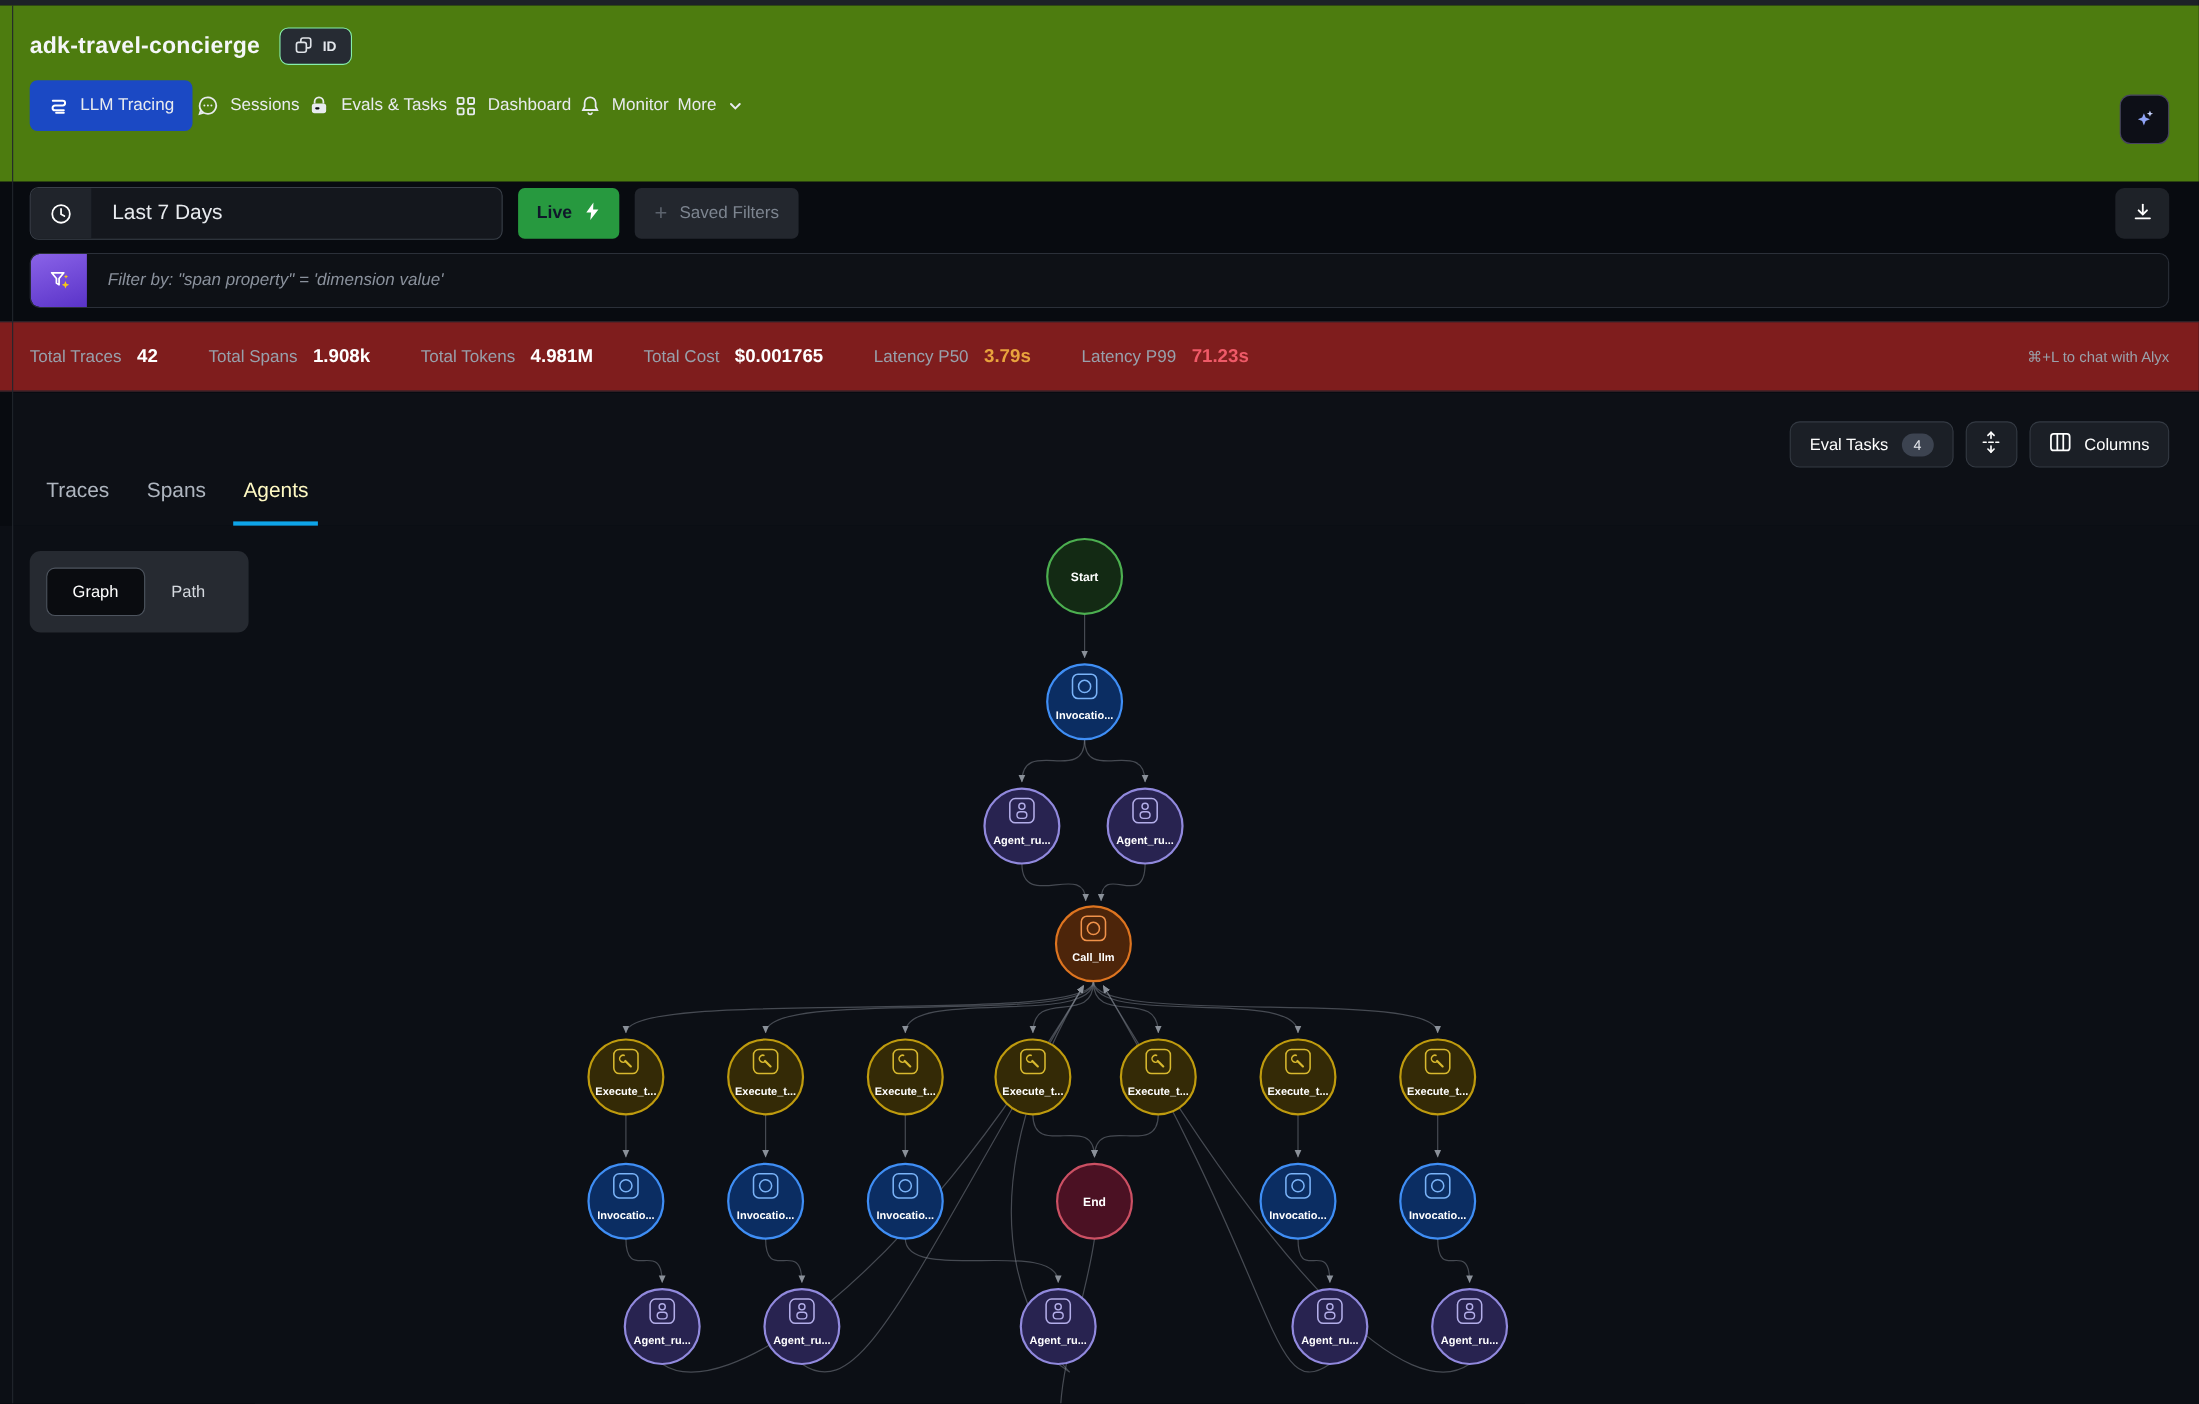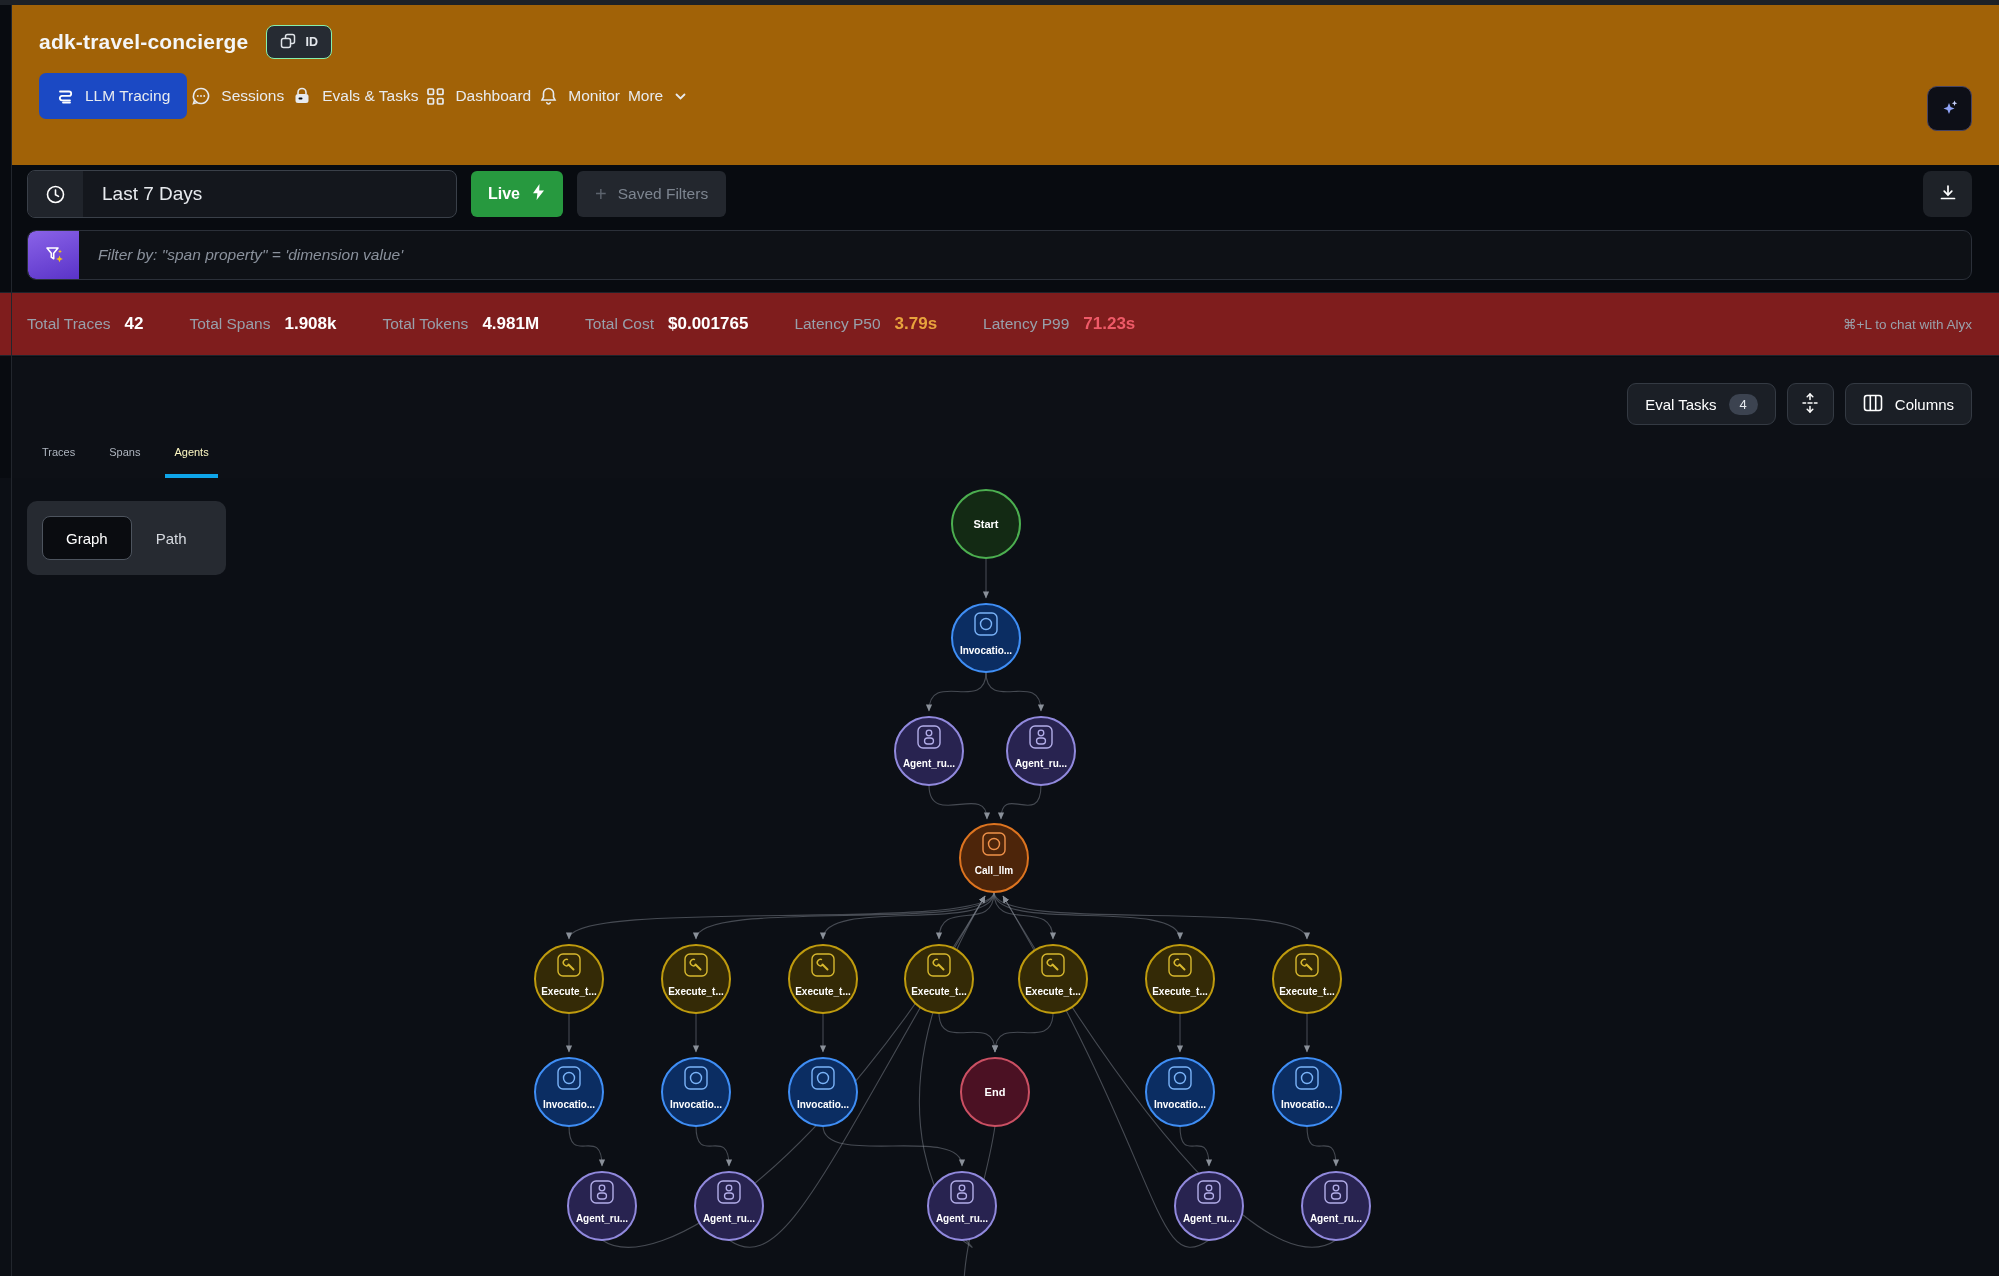--- a/index.html
+++ b/index.html
@@ -5,41 +5,41 @@
   html,body{margin:0;padding:0}
   body{
     width:1999px;height:1276px;position:relative;overflow:hidden;
     background:#080b10;color:#e6e9ee;
     font-family:"Liberation Sans", sans-serif;
   }
   .top-strip{position:absolute;top:0;left:0;right:0;height:5px;background:#1d2127}
   .left-line{position:absolute;top:5px;left:11px;bottom:0;width:1px;background:#22262d;z-index:5}
 
   
-  .hdr{position:absolute;top:5px;left:12px;right:0;height:160px;background:#a16207}
+  .hdr{position:absolute;top:5px;left:0;right:0;height:160px;background:#4d7c0f}
   .title-row{display:flex;align-items:center;gap:18px;padding:20px 0 0 27px}
   .page-title{margin:0;font-size:21px;font-weight:700;letter-spacing:.2px;color:#f4f6f8}
   .id-btn{display:inline-flex;align-items:center;gap:9px;background:#262b33;border:1px solid #86efac;
     border-radius:8px;height:34px;padding:0 13px;color:#e3e7ec;font-size:12.5px;font-weight:700;cursor:pointer}
   .main-nav{display:flex;align-items:flex-end;margin:14px 16px 0 27px;}
   .nav-item{display:flex;align-items:center;gap:10px;height:46px;padding:0 4px;background:transparent;
     border:none;color:#e8ebef;font-size:15.5px;border-radius:7px;cursor:pointer;font-family:inherit}
   .nav-item.active{background:#1b49c4;padding:0 17px}
   .nav-item svg{display:block}
   .sparkle-btn{position:absolute;top:81px;right:27px;width:45px;height:45px;border-radius:10px;
     background:#0d0f17;border:1px solid #474361;display:flex;align-items:center;justify-content:center;cursor:pointer}
 
   
   .filters{position:absolute;top:170px;left:27px;right:27px}
   .frow{display:flex;align-items:center;gap:14px}
   .time-range{display:flex;align-items:center;height:46px;border:1px solid #3a4049;border-radius:8px;
     background:#14171d;overflow:hidden;width:428px;cursor:pointer}
   .time-icon{width:55px;height:100%;display:flex;align-items:center;justify-content:center;background:#20242b}
   .time-label{padding-left:19px;font-size:19px;color:#e8ebef}
-  .live-btn{display:flex;align-items:center;gap:11px;background:#27993f;color:#ffffff;font-weight:700;
+  .live-btn{display:flex;align-items:center;gap:11px;background:#27993f;color:#0f172a;font-weight:700;
     font-size:16px;border-radius:6px;height:46px;padding:0 17px;border:none;cursor:pointer;font-family:inherit}
   .saved-btn{display:flex;align-items:center;gap:11px;background:#23272e;color:#7d8590;font-size:15.5px;
     border:none;border-radius:6px;height:46px;padding:0 18px;cursor:pointer;font-family:inherit}
   .saved-btn .plus{font-size:20px;color:#5c636d;line-height:1}
   .download-btn{margin-left:auto;width:49px;height:46px;border-radius:8px;background:#1e2228;border:none;
     display:flex;align-items:center;justify-content:center;cursor:pointer}
   .filter-box{display:flex;align-items:stretch;height:48px;border:1px solid #2b3039;border-radius:9px;
     background:#0e1116;overflow:hidden;margin-top:12px}
   .filter-icon{width:51px;background:linear-gradient(160deg,#8a63e8,#5a33c8);display:flex;align-items:center;
     justify-content:center;border-radius:8px 0 0 8px;cursor:pointer}
@@ -59,21 +59,21 @@
   .hint{margin-left:auto;color:#9aa1ab;font-size:13.5px}
 
   
   .toolbar{position:absolute;top:357px;left:12px;right:0;height:121px;background:#0d1016}
   .toolbar-buttons{position:absolute;top:26px;right:27px;display:flex;gap:11px}
   .tb-btn{display:flex;align-items:center;gap:12px;height:42px;background:#1b1f26;border:1px solid #343a43;
     border-radius:9px;color:#fff;font-size:15px;padding:0 17px;cursor:pointer;font-family:inherit}
   .tb-btn .badge{background:#3c4350;border-radius:999px;padding:3px 11px;font-size:13px;color:#e6e9ee}
   .tb-btn.icon-only{width:47px;padding:0;justify-content:center}
   .tabs{position:absolute;bottom:0;left:21px;display:flex;gap:16px}
-  .tab{padding:0 9px 16px;font-size:11px;color:#aeb5bf;cursor:pointer;border-bottom:4px solid transparent}
+  .tab{padding:0 9px 16px;font-size:19px;color:#aeb5bf;cursor:pointer;border-bottom:4px solid transparent}
   .tab.active{color:#fef9c3;border-bottom:4px solid #0ea5e9}
 
   
   .graph-area{position:absolute;top:478px;left:0;right:0;bottom:0;background:#0c0f15}
   .toggle{display:inline-flex;background:#262a31;border-radius:10px;padding:15px;position:absolute;
     top:23px;left:27px;z-index:3}
   .toggle-opt{height:44px;display:flex;align-items:center;padding:0 23px;font-size:15px;color:#d6dae0;
     border-radius:8px;cursor:pointer;box-sizing:border-box;border:1px solid transparent}
   .toggle-opt.active{background:#0a0c10;border:1px solid #4d545e;color:#fff}
   #graph-svg{position:absolute;top:0;left:0}

